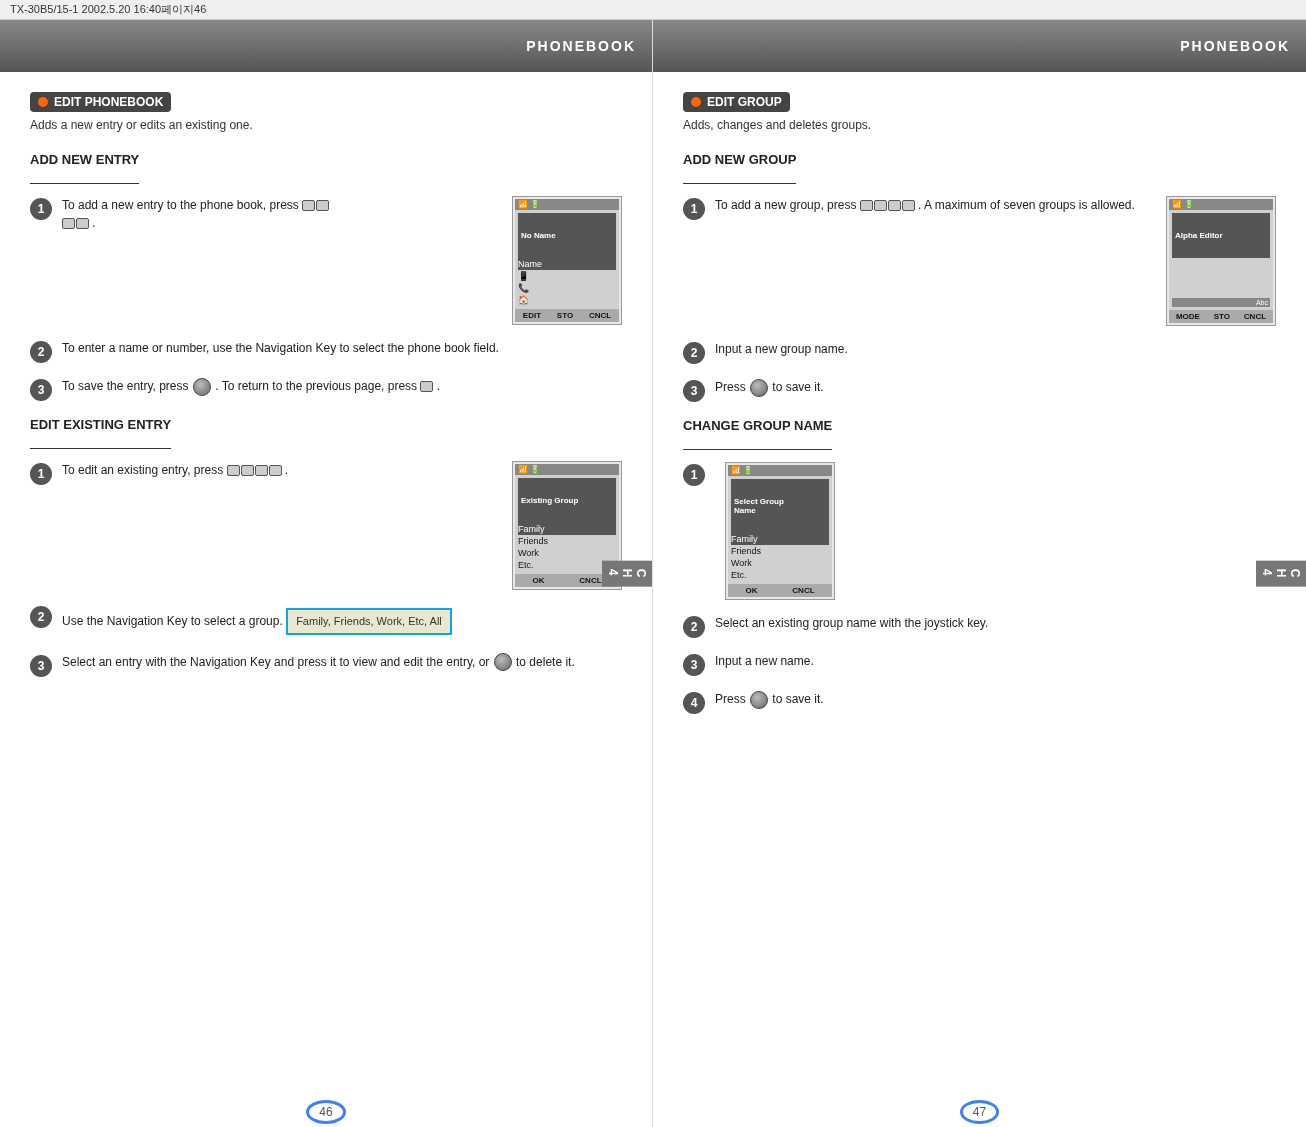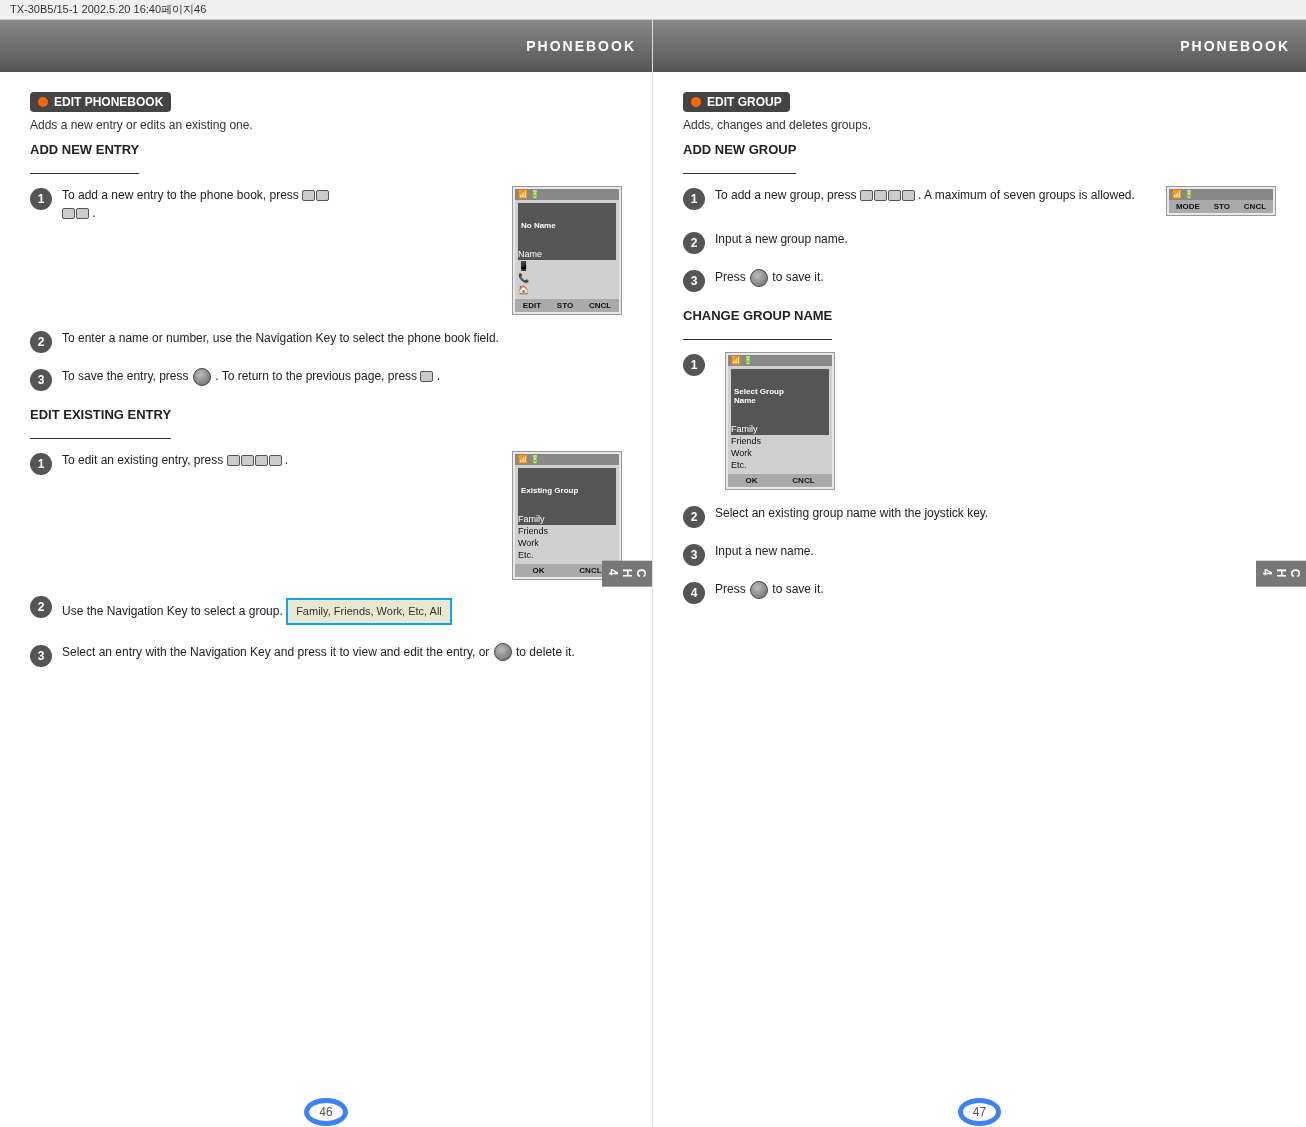--- a/index.html
+++ b/index.html
@@ -68,21 +68,21 @@
       width: 10px;
       height: 10px;
       background: #ff6600;
       border-radius: 50%;
       margin-right: 6px;
     }
 
     .section-desc {
       font-size: 12px;
       color: #333;
-      margin-bottom: 10px;
+      margin-bottom: 20px;
     }
 
     .subsection-title {
       font-size: 13px;
       font-weight: bold;
       color: #222;
       border-bottom: 1px solid #333;
       margin-bottom: 12px;
       padding-bottom: 16px;
       display: inline-block;
@@ -194,21 +194,21 @@
     }
 
     .page-number {
       text-align: center;
       padding: 8px 0;
       font-size: 12px;
       color: #555;
     }
 
     .page-number span {
-      border: 5px solid #3b82f6;
+      border: 3px solid #3b82f6;
       border-radius: 50%;
       padding: 2px 10px;
       text-align: center;
     }
 
     .round-button {
       display: inline-block;
       width: 18px;
       height: 18px;
       background: radial-gradient(circle at 40% 35%, #bbb, #666);
@@ -424,20 +424,26 @@
                 <span class="key-icon"></span>
                 <span class="key-icon"></span>
               </span>
               . A maximum of seven groups is allowed.
             </div>
             <div class="step-image">
               <div class="phone-screen">
                 <div class="phone-screen-header">
                   <span>📶 🔋</span>
                 </div>
+                <div class="phone-screen-body">
+                  <div class="screen-title-bar">Alpha Editor</div>
+                  <div class="phone-screen-row" style="height:20px;"></div>
+                  <div class="phone-screen-row" style="height:20px;"></div>
+                  <div class="abc-badge">Abc</div>
+                </div>
                 <div class="phone-screen-footer">
                   <span>MODE</span>
                   <span>STO</span>
                   <span>CNCL</span>
                 </div>
               </div>
             </div>
           </div>
 
           

